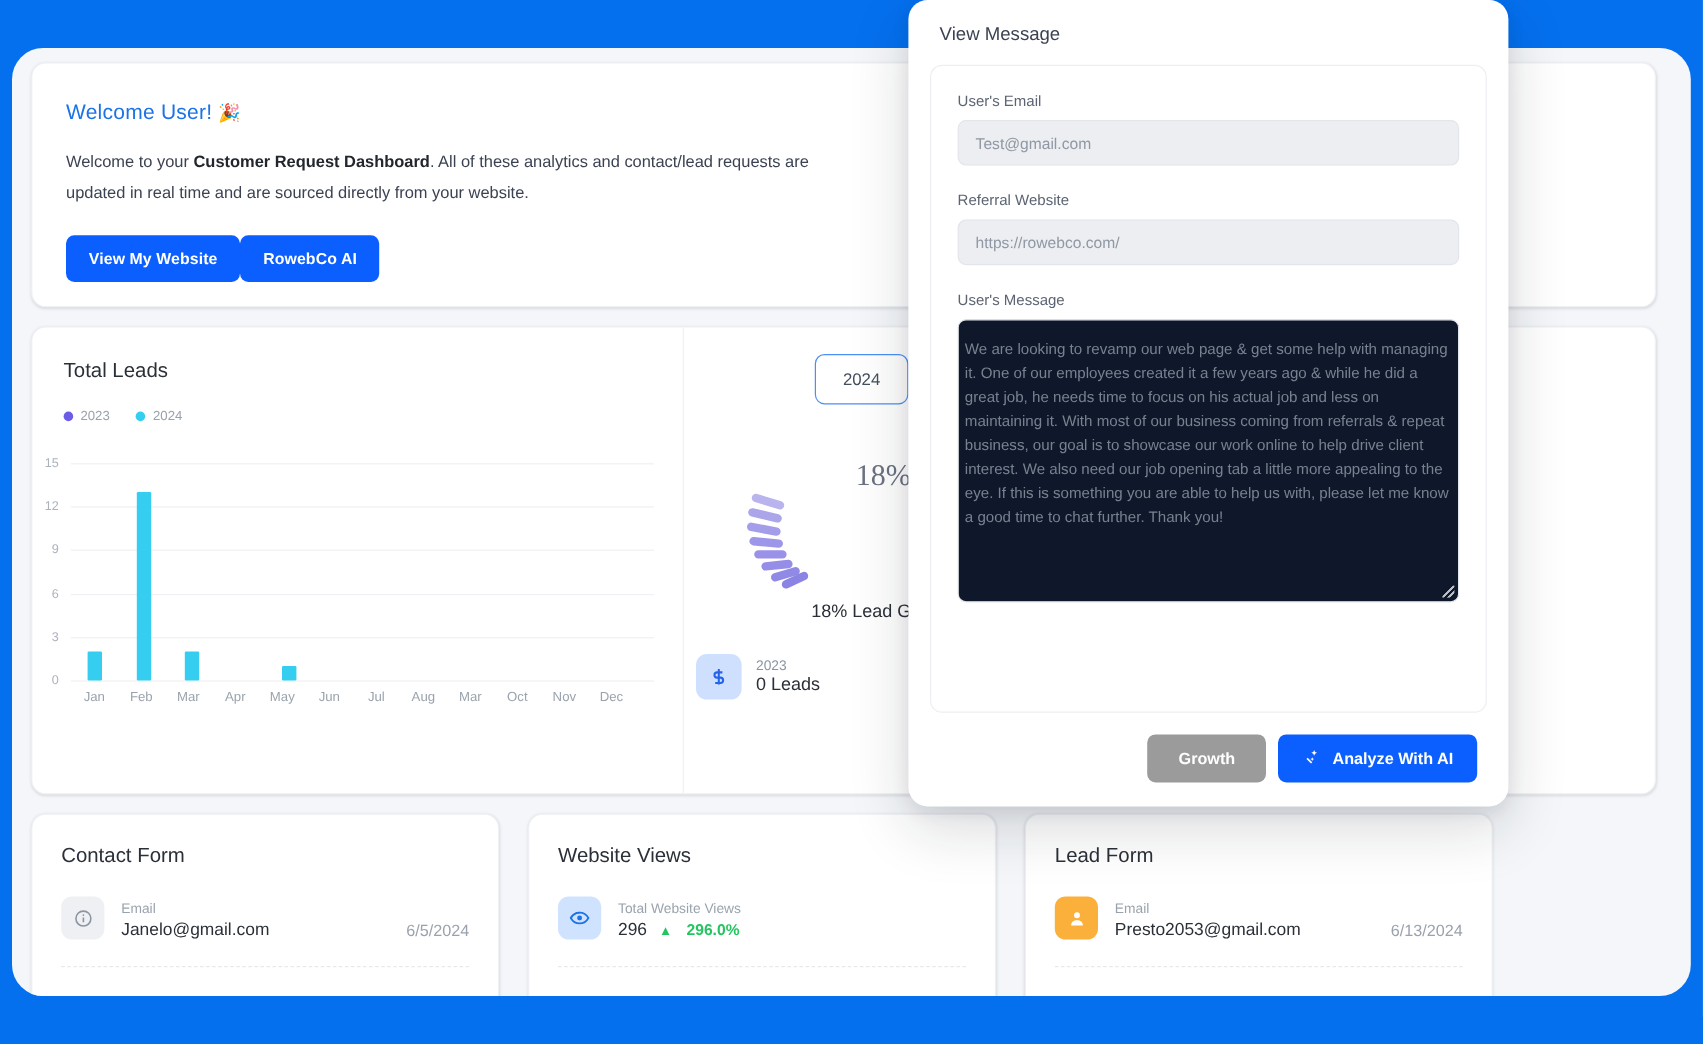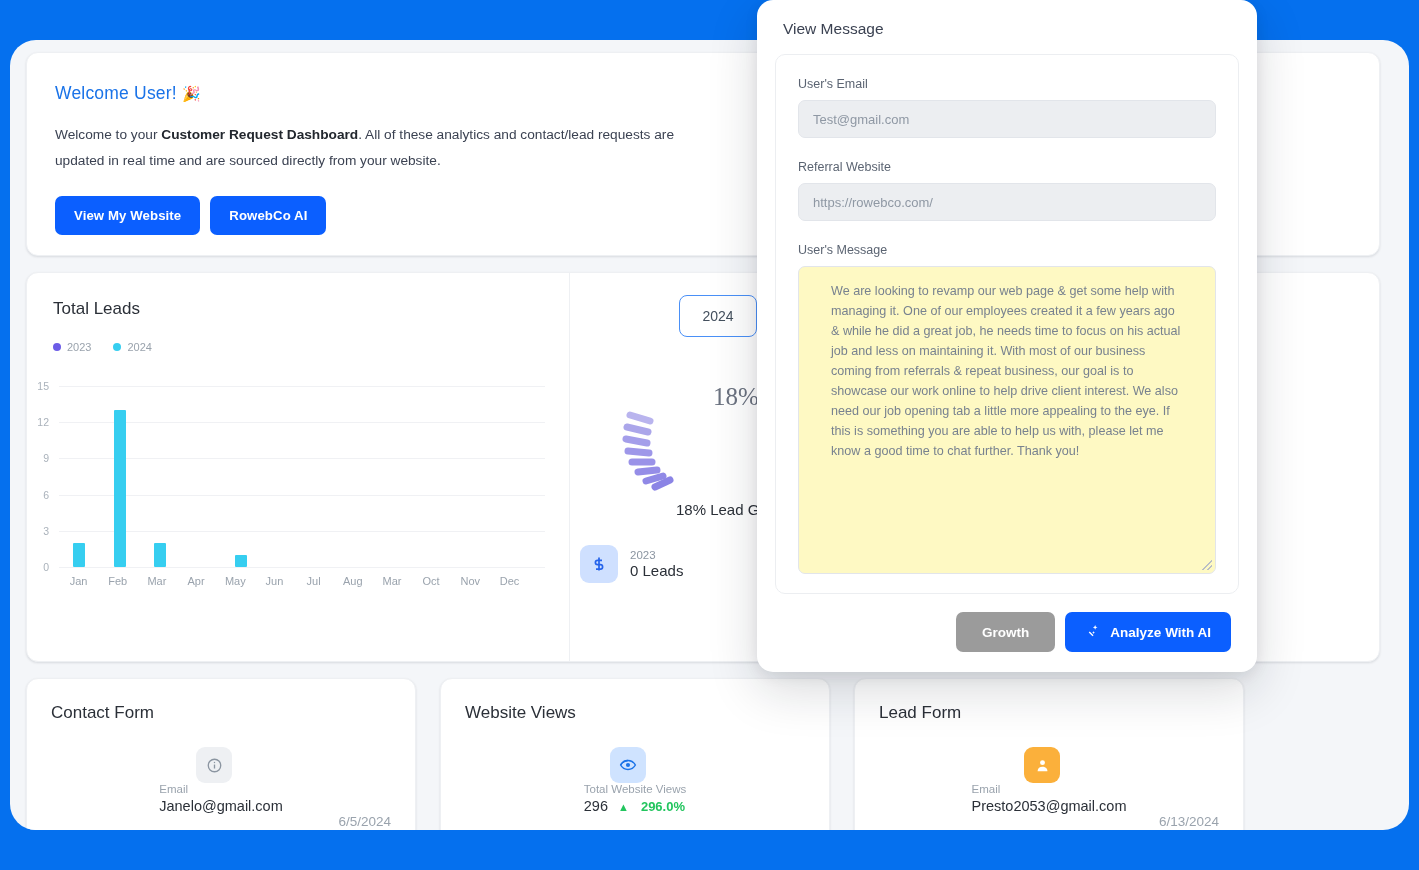--- a/index.html
+++ b/index.html
@@ -42,21 +42,21 @@
   #welcome-title {
     color: #1a73e8; font-size: 17.5px; font-weight: 400;
     letter-spacing: .2px; margin-bottom: 18px;
   }
   #welcome-title .emoji { font-size: 15px; }
   #welcome-text {
     color: #3b4252; font-size: 13.7px; line-height: 26px;
     max-width: 660px; font-weight: 400;
   }
   #welcome-text b { font-weight: 700; color: #22272e; }
-  .btn-row { margin-top: 22px; display: flex; gap: 10px; }
+  .btn-row { margin-top: 22px; display: flex; }
   .btn-primary {
     background: #0B5FFF; color: #fff; border: none;
     border-radius: 7px; font-size: 13.2px; font-weight: 700;
     padding: 0 19px; height: 39px; cursor: pointer;
     font-family: inherit; letter-spacing: .1px;
     display: flex; align-items: center;
   }
 
   
   #analytics-card {
@@ -119,23 +119,22 @@
   .stat-icon.cyan { background: #d2f4fb; color: #2bc8e8; }
   .stat-year { font-size: 11.5px; color: #8b95a1; }
   .stat-value { font-size: 15px; color: #2b3038; margin-top: 1px; }
 
   
   .bottom-card { position: absolute; top: 638px; height: 200px; padding: 24px 24px 0 24px; }
   #contact-card { left: 16px; width: 390px; }
   #views-card   { left: 430px; width: 390px; }
   #lead-card    { left: 844px; width: 390px; }
   .list-row {
-    display: flex; align-items: center; margin-top: 24px;
+    display: flex; align-items: flex-end; margin-top: 24px;
     padding-bottom: 22px;
-    flex-direction: column;
   }
   .row-icon {
     width: 36px; height: 36px; border-radius: 9px; flex: 0 0 36px;
     display: flex; align-items: center; justify-content: center; margin-right: 14px;
   }
   .row-icon.grey   { background: #eef0f3; color: #8b95a1; }
   .row-icon.orange { background: #FBB03B; color: #fff; }
   .row-icon.lblue  { background: #cfe3ff; color: #1a73e8; }
   .row-label { font-size: 11.5px; color: #9aa3ad; }
   .row-value { font-size: 14.5px; color: #2b3038; margin-top: 3px; }
@@ -157,22 +156,22 @@
     padding: 22px 22px 26px 22px; height: 540px;
   }
   .field-label { font-size: 12.5px; color: #5b6472; margin-bottom: 9px; }
   .field-box {
     background: #eceef1; border: 1px solid #e2e5ea; border-radius: 7px;
     height: 38px; display: flex; align-items: center; padding: 0 14px;
     font-size: 13px; color: #8f98a4;
   }
   .field-group { margin-bottom: 22px; }
   #message-box {
-    background: #fef9c3; border: 1px solid #e2e5ea; border-radius: 7px;
-    height: 308px; padding: 14px 32px; font-size: 12.6px; line-height: 20px;
+    background: #0f172a; border: 1px solid #e2e5ea; border-radius: 7px;
+    height: 236px; padding: 14px 5px; font-size: 12.6px; line-height: 20px;
     color: #78828f; position: relative; overflow: hidden;
   }
   #resize-handle {
     position: absolute; right: 3px; bottom: 3px; width: 10px; height: 10px;
     background:
       linear-gradient(135deg, transparent 0 45%, #b9bec6 45% 55%, transparent 55% 100%),
       linear-gradient(135deg, transparent 0 70%, #b9bec6 70% 80%, transparent 80% 100%);
   }
   #modal-footer {
     position: absolute; right: 26px; bottom: 20px; display: flex; gap: 10px;

